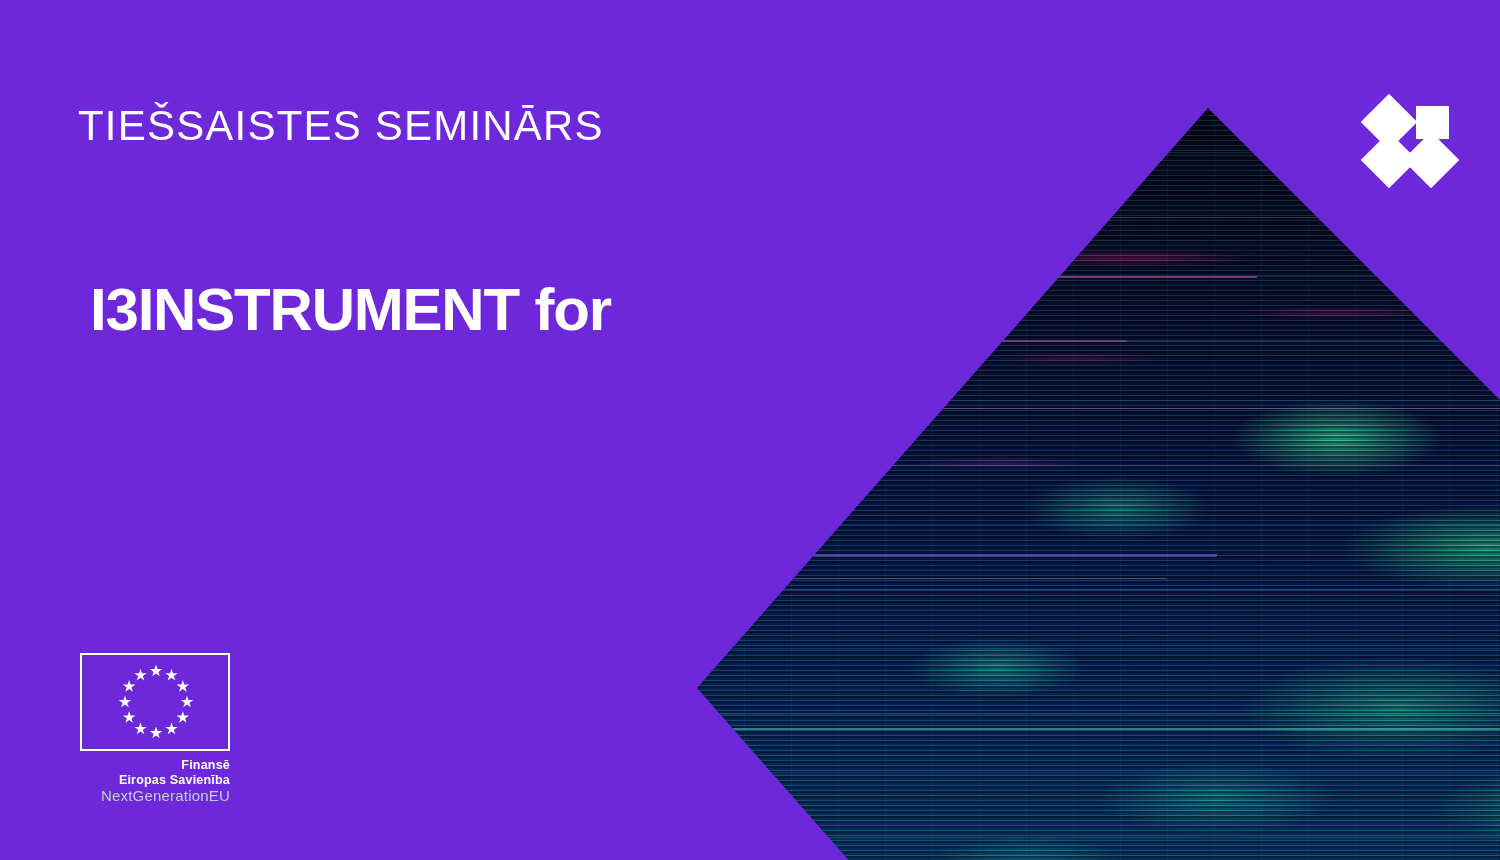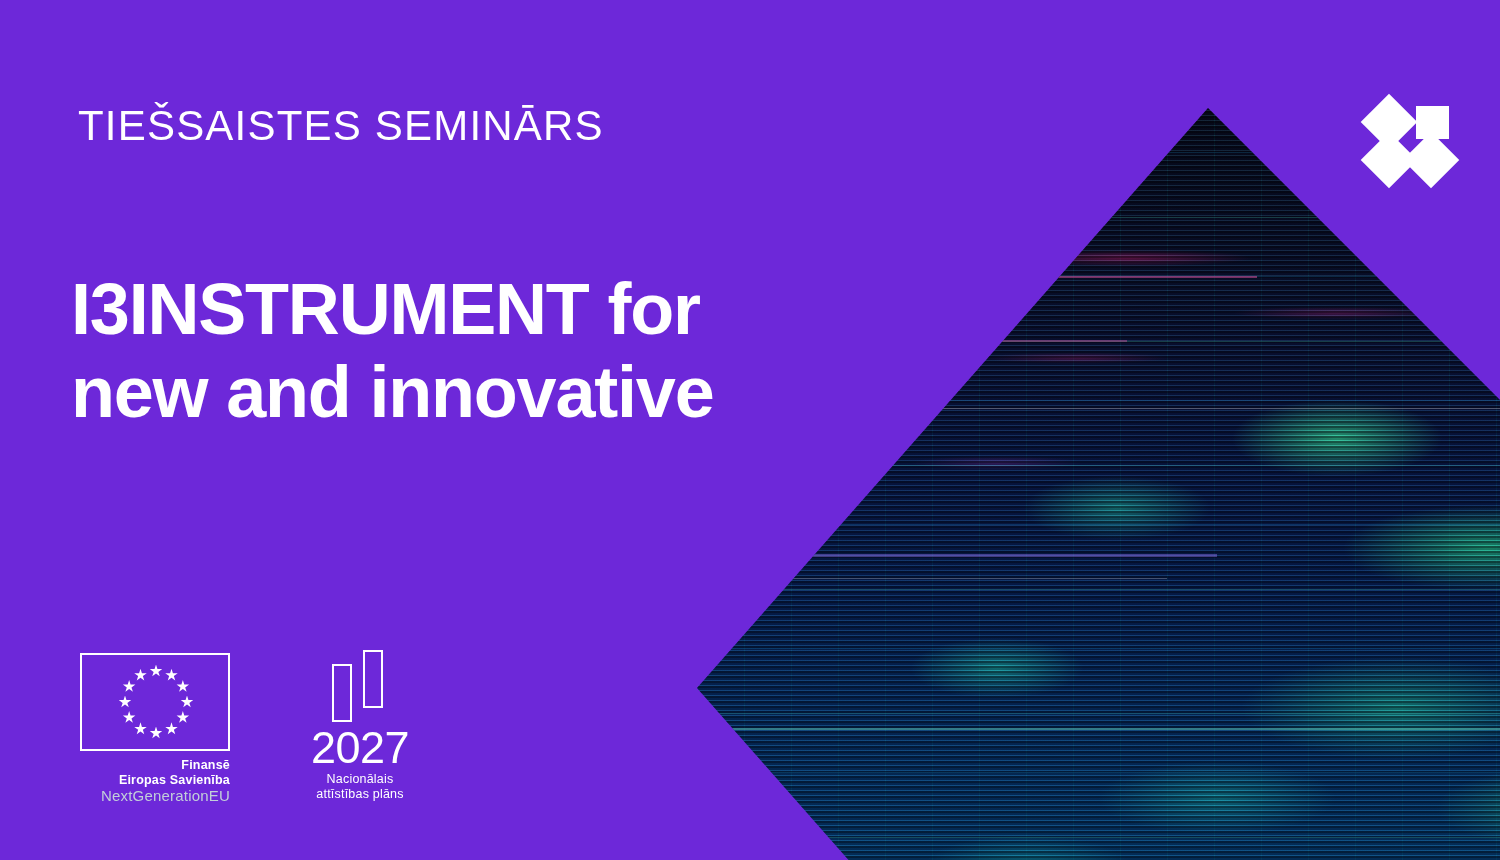--- a/index.html
+++ b/index.html
@@ -98,24 +98,24 @@
   }
 
   
   .eyebrow {
     position:absolute; left:78px; top:102px;
     font-size:42px; font-weight:400; letter-spacing:1.2px;
     color:#ffffff; white-space:nowrap;
   }
 
   .headline {
-    position:absolute; left:71px; top:268px;
+    position:absolute; left:90px; top:268px;
     color:#ffffff;
     font-weight:700;
-    font-size:72px;
+    font-size:60px;
     line-height:83px;
     letter-spacing:-1.2px;
     white-space:nowrap;
   }
   .headline .ln { display:block; }
 
   
   .mark { position:absolute; left:1363px; top:100px; width:96px; height:80px; }
   .mark .dia, .mark .sq {
     position:absolute; background:#ffffff;
@@ -173,21 +173,20 @@
   <div class="diamond-wrap">
     <div class="diamond-art"></div>
     <div class="diamond-scan"></div>
     <div class="diamond-glitch"></div>
   </div>
 
   <div class="eyebrow">TIEŠSAISTES SEMINĀRS</div>
 
   <div class="headline">
     <span class="ln">I3INSTRUMENT for</span>
-    <span class="ln">new and innovative</span>
   </div>
 
   <div class="mark">
     <span class="dia d1"></span>
     <span class="sq"></span>
     <span class="dia d3"></span>
     <span class="dia d4"></span>
   </div>
 
   <div class="eu">
@@ -207,23 +206,14 @@
           <span class="star" style="left: 52px; top: 13.6532px;"></span>
         </div>
     </div>
     <div class="eu-text">
       <div class="eu-l1">Finansē</div>
       <div class="eu-l2">Eiropas Savienība</div>
       <div class="eu-l3">NextGenerationEU</div>
     </div>
   </div>
 
-  <div class="nap">
-    <div class="nap-bars">
-      <span class="bar b1"></span>
-      <span class="bar b2"></span>
-    </div>
-    <div class="nap-year">2027</div>
-    <div class="nap-l1">Nacionālais</div>
-    <div class="nap-l2">attīstības plāns</div>
-  </div>
 
 </div>
 
 </body></html>

